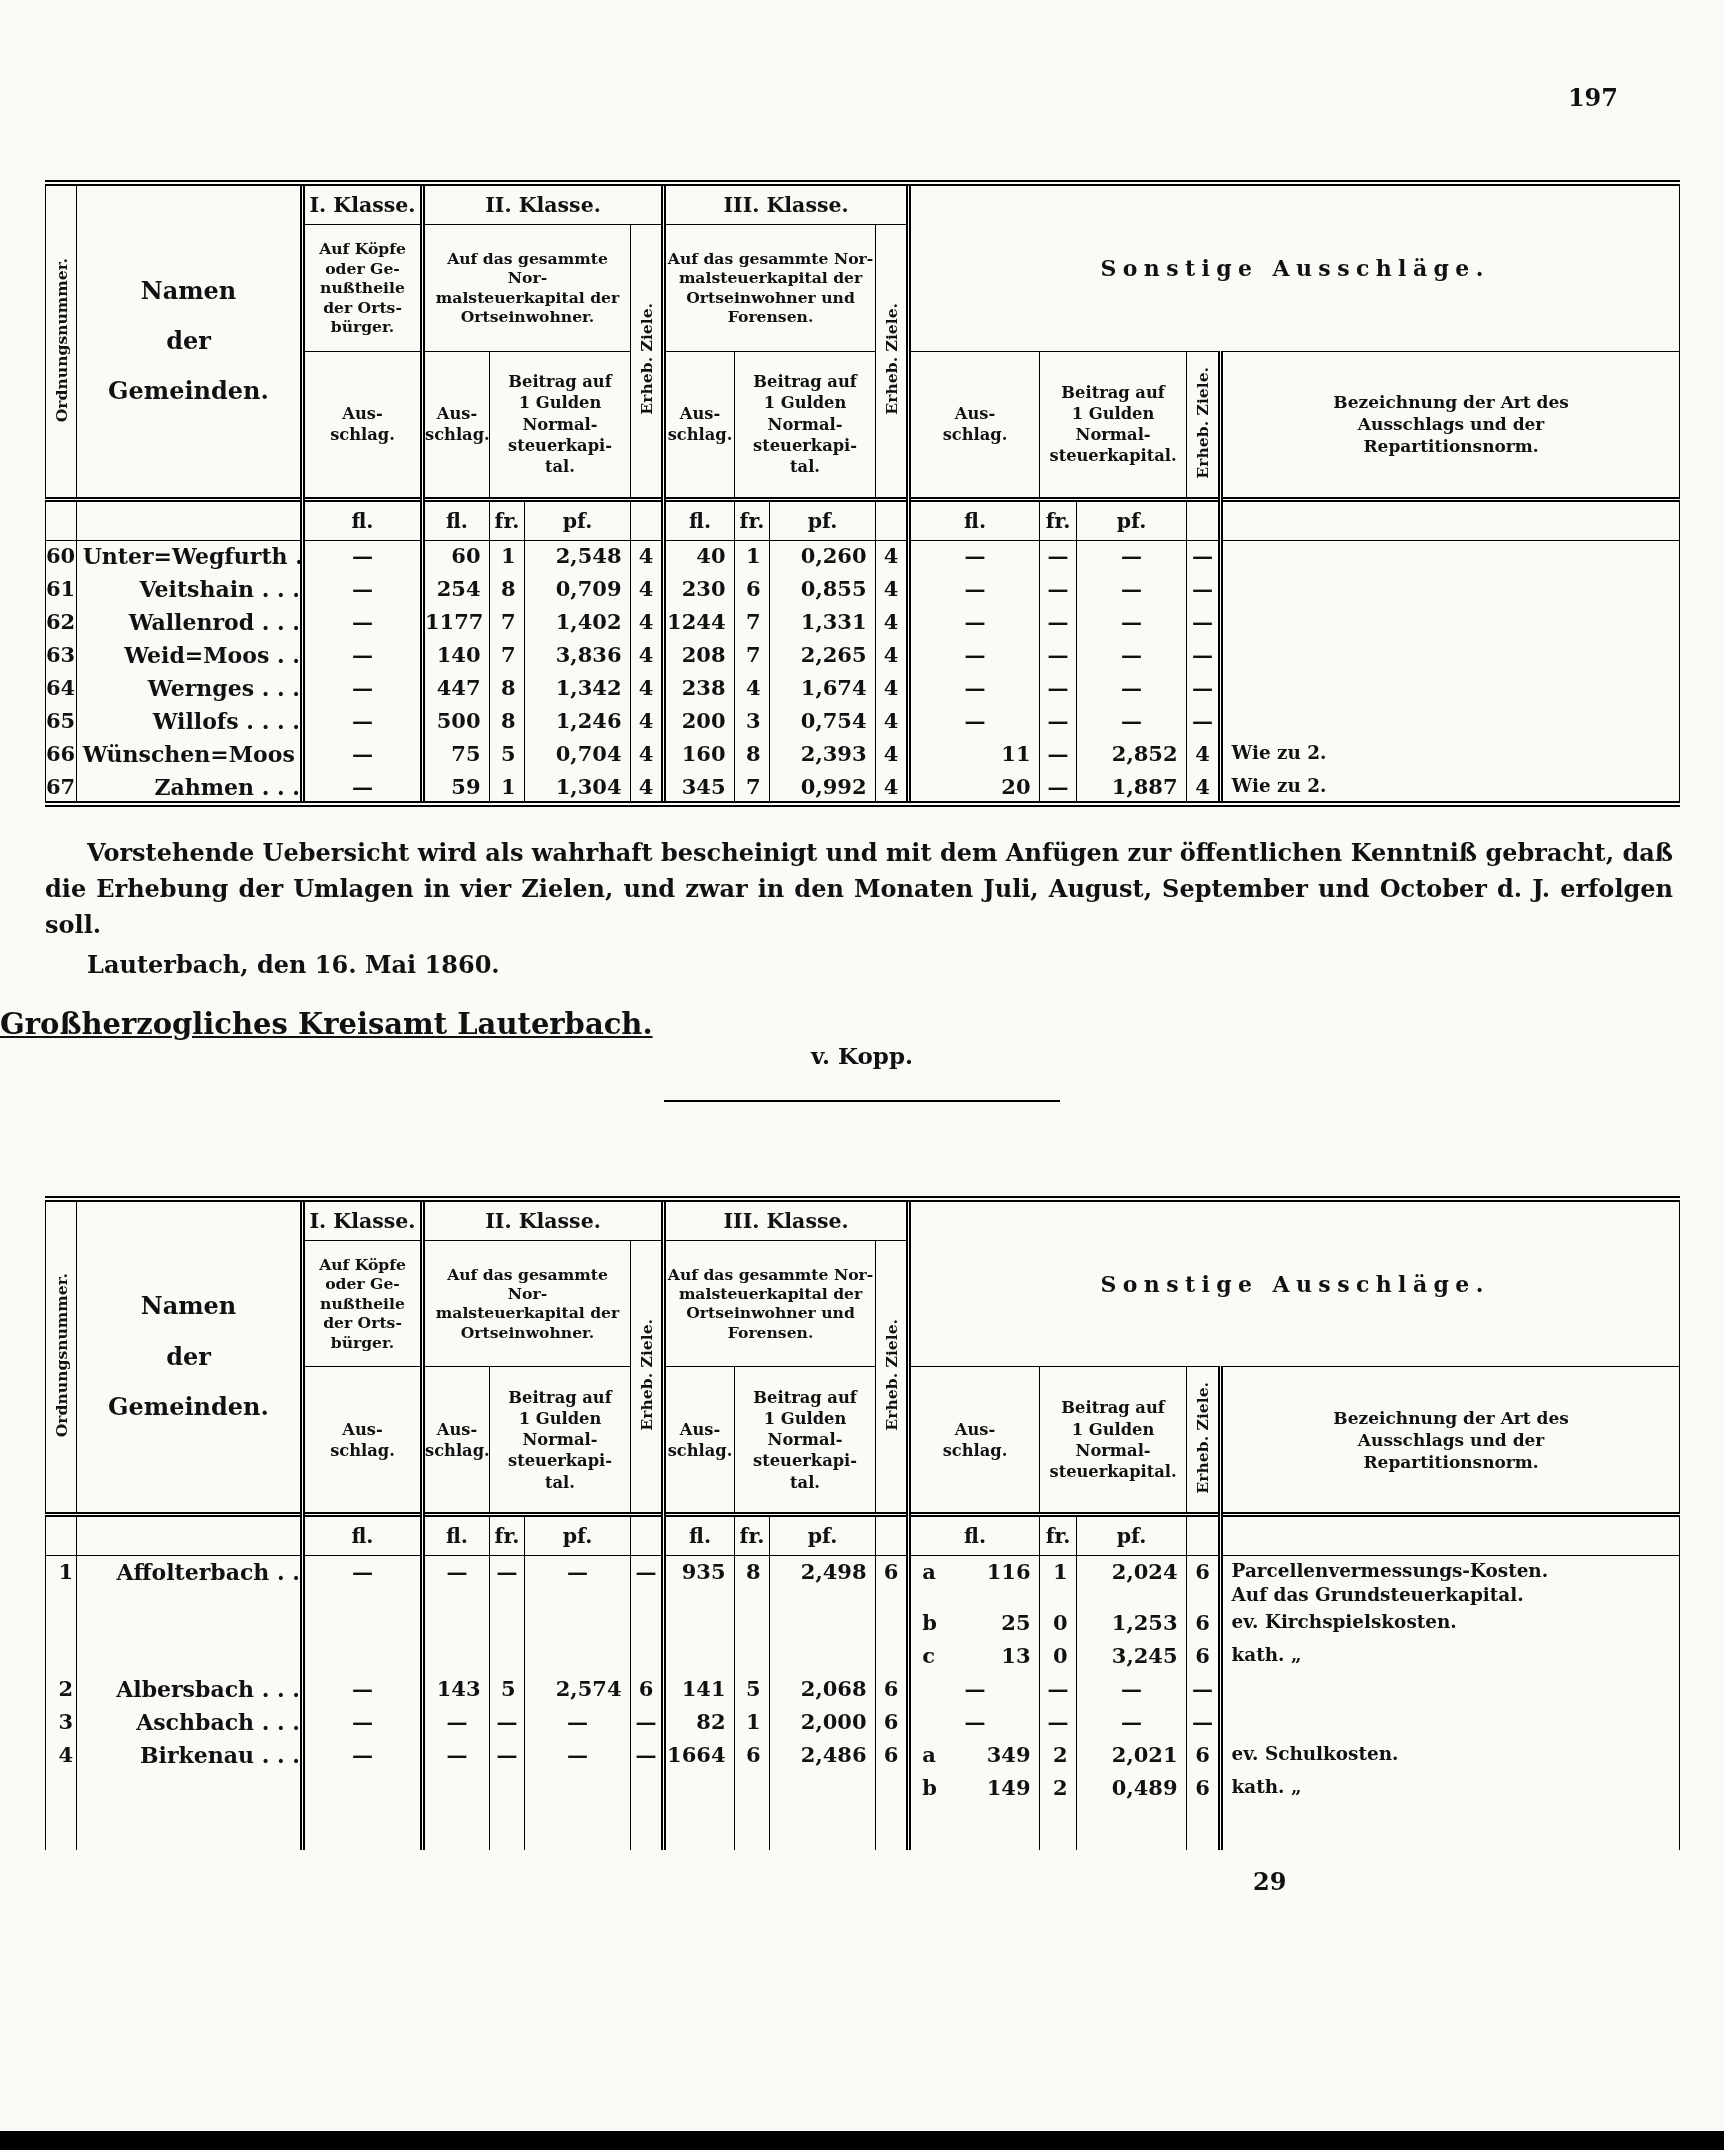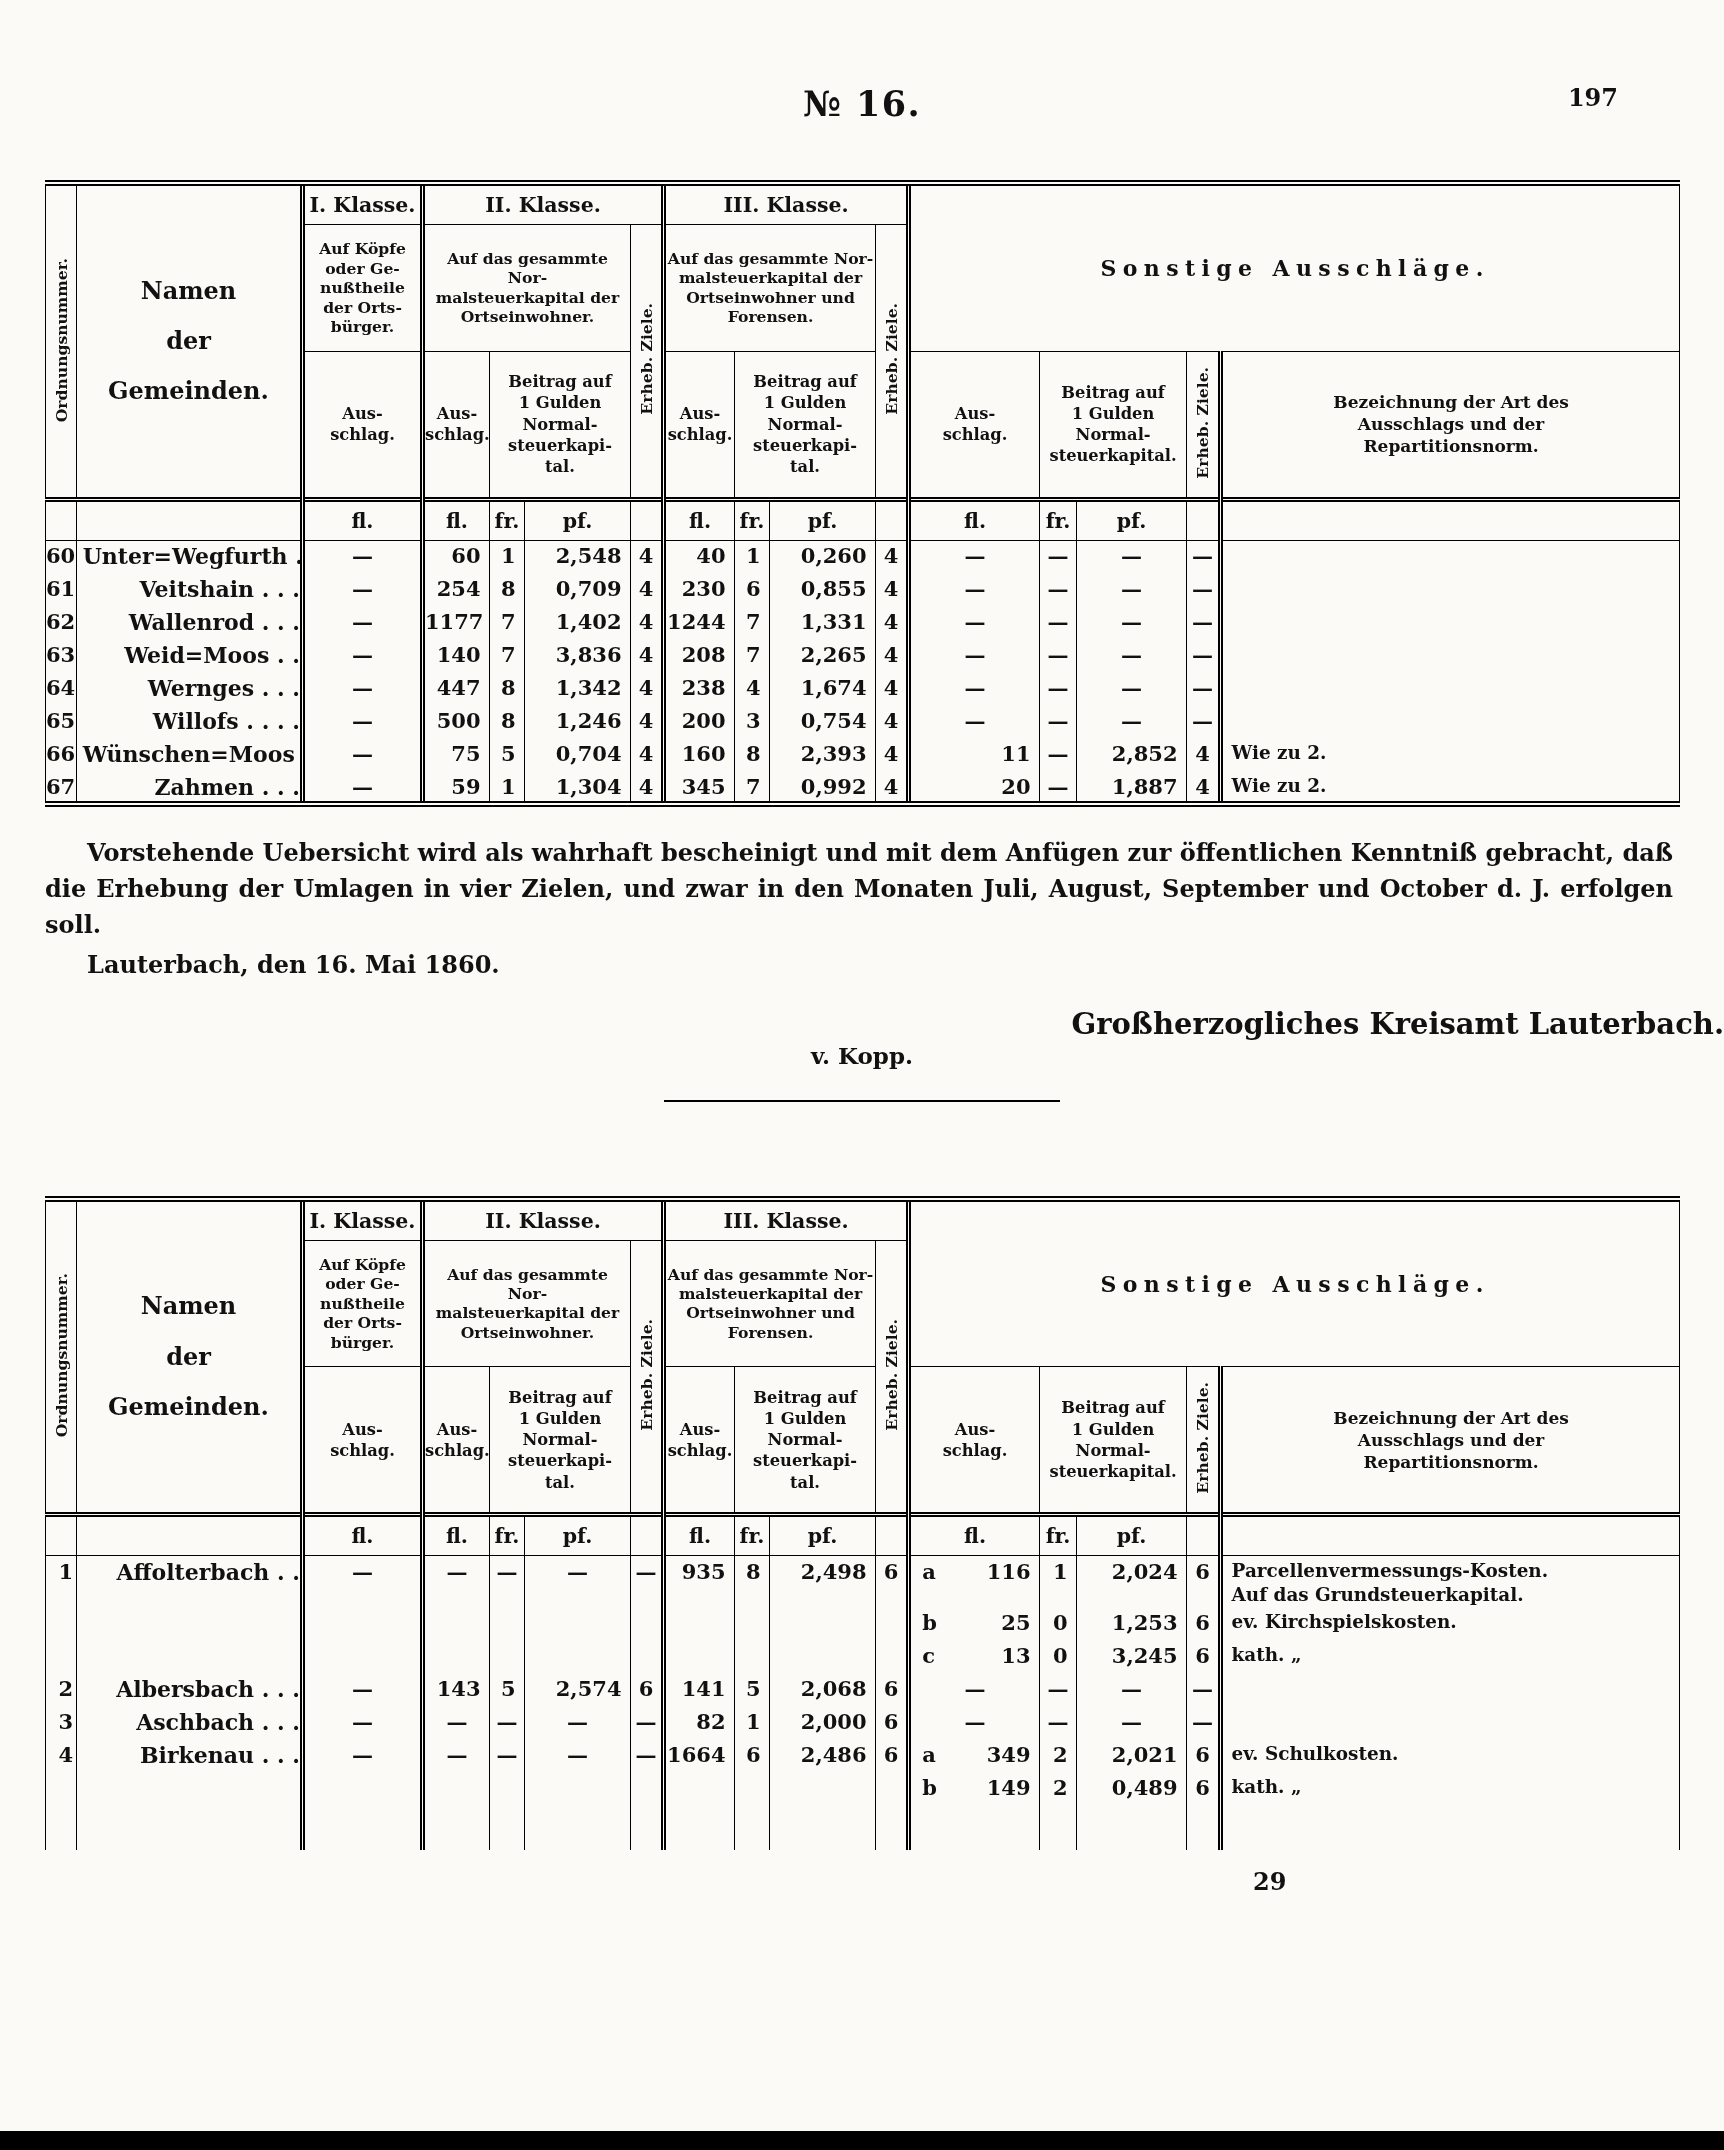--- a/index.html
+++ b/index.html
@@ -68,35 +68,34 @@
   .c-z    { text-align: center; font-size: 21px; }
   .dash   { text-align: center !important; padding-right: 0 !important; }
   .c-bez  { text-align: left; padding-left: 8.5px !important; font-size: 18.4px; white-space: pre-line; line-height: 1.3; }
   .c-sfl .ltr { float: left; padding-left: 11.3px; }
   tr.filler { height: 45px; }
 
   
   .body-copy { margin: 28px 51px 0 45px; font-size: 24px; line-height: 1.5; font-weight: bold; }
   .para { text-align: justify; text-indent: 42px; margin: 0; }
   .dateline { text-indent: 42px; margin: 4.2px 0 0 0; }
-  .authority { text-align: right; font-size: 29px; font-weight: bold; margin-top: 24px; }
+  .authority { text-align: left; font-size: 29px; font-weight: bold; margin-top: 24px; text-decoration: underline; }
   .signature { text-align: center; font-size: 23px; font-weight: bold; margin-top: 1px; }
   .divider { width: 396px; border: none; border-top: 2.8px solid #000; margin: 31px auto 24px; }
   .heading2 { text-align: center; font-size: 26px; font-weight: bold; line-height: 1.4; margin: 0 40px; }
 
   .sheet-number { margin: 17px 0 0 1253px; font-size: 24px; font-weight: bold; }
   .bottom-bar { position:absolute; left:0; bottom:0; width:100%; height:20px; background:#000; }
 </style>
 </head>
 <body>
 
 <div class="page">
 
   <div class="masthead">
-    <div class="doc-number">№ 16.</div>
     <div class="page-number">197</div>
   </div>
 
   <table class="doc-table">
     <colgroup>
       <col style="width:31px">
         <col style="width:226px">
         <col style="width:120px">
       <col style="width:67px">
         <col style="width:35px">

